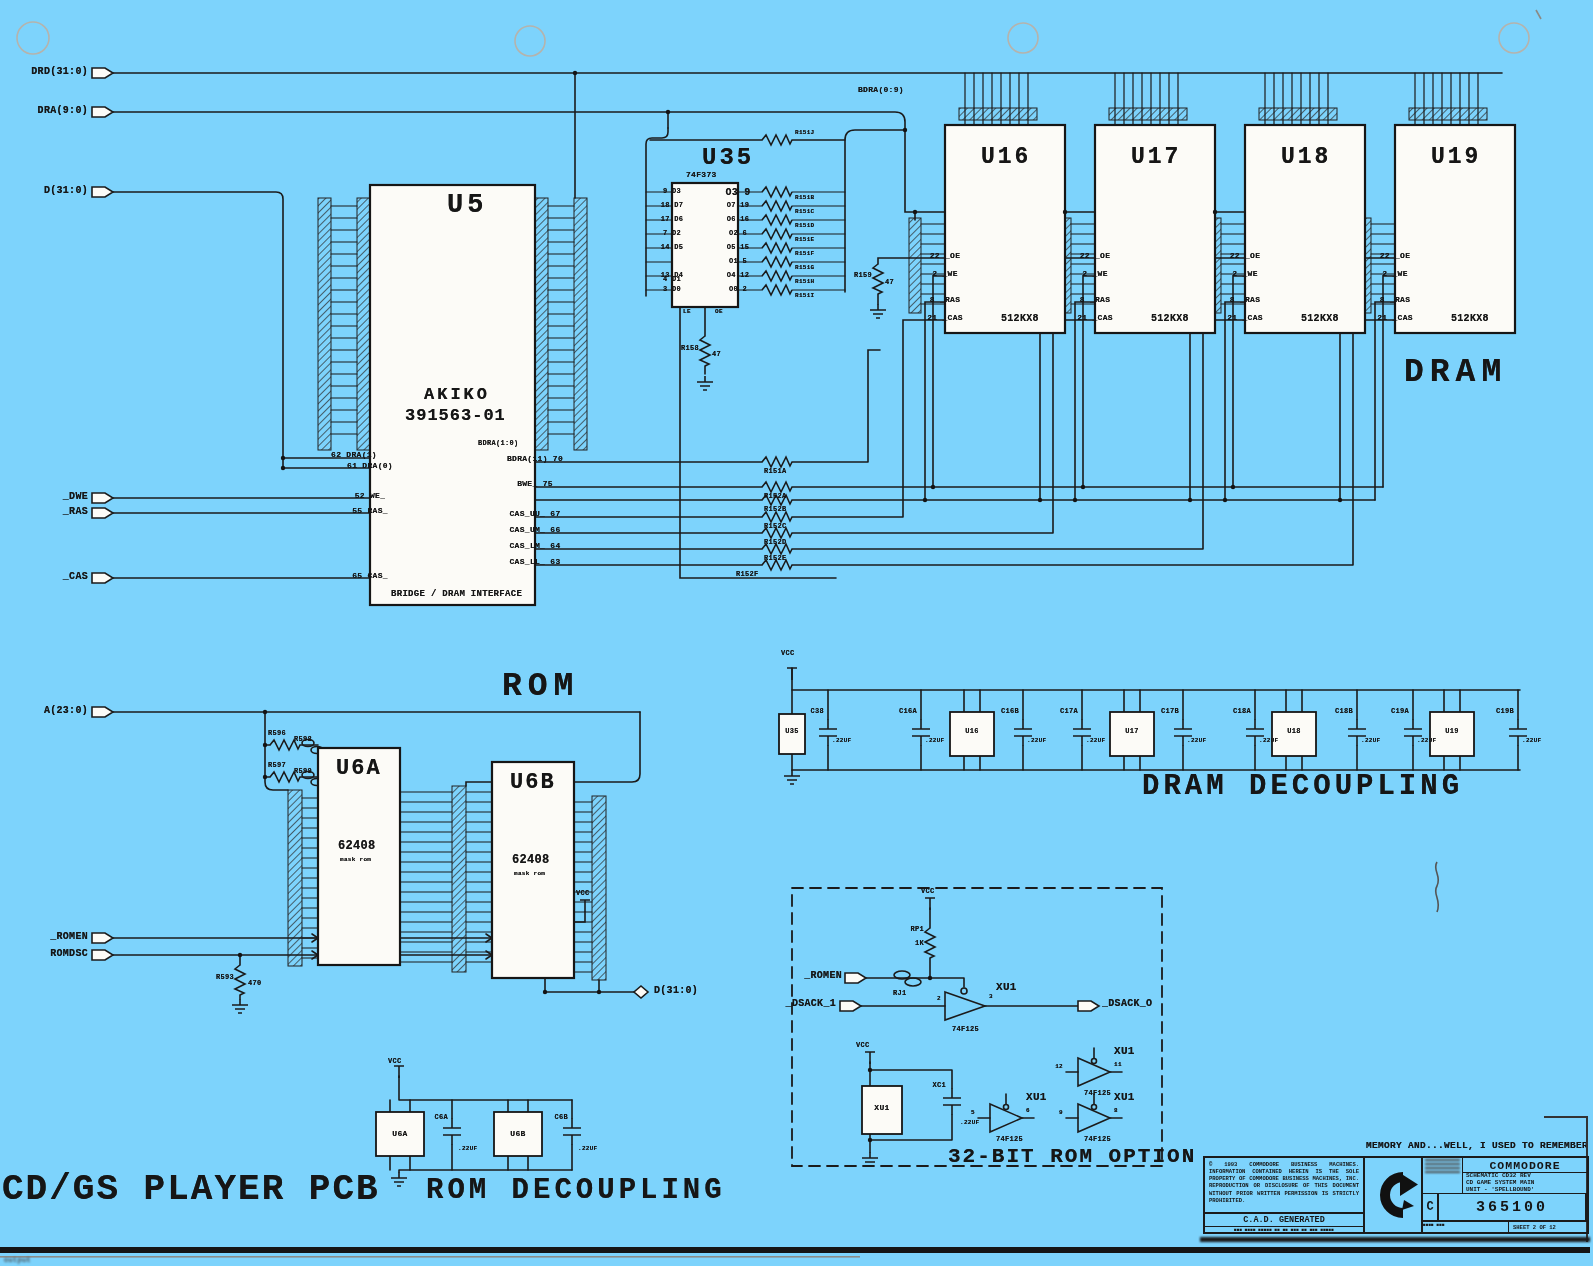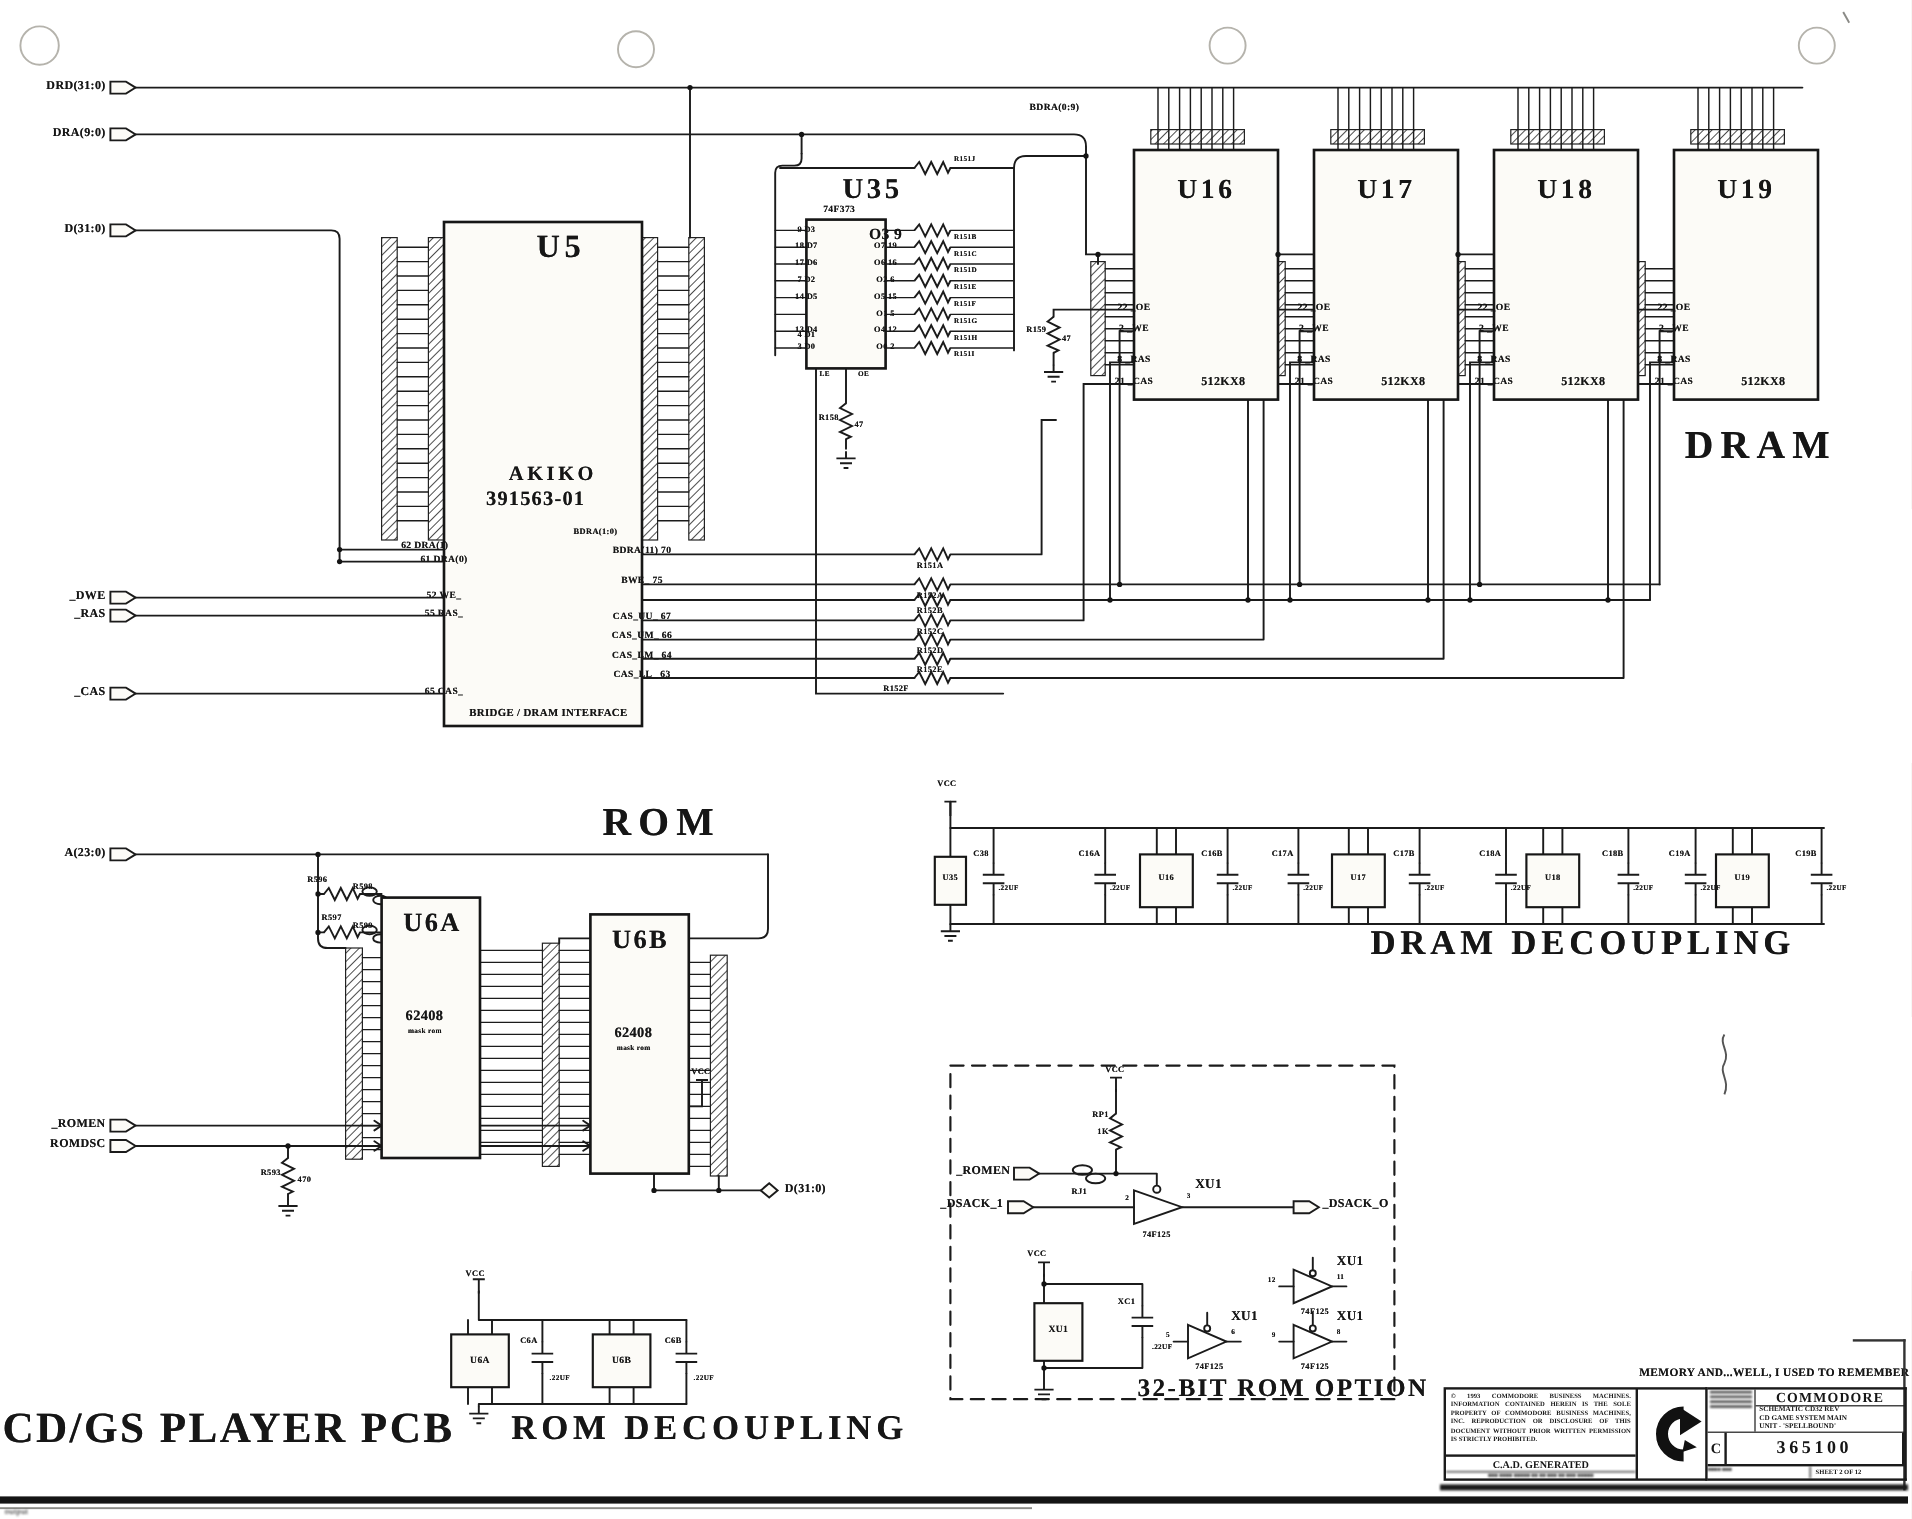--- a/index.html
+++ b/index.html
@@ -1,17 +1,17 @@
 <!DOCTYPE html>
 <html><head>
 <meta charset="utf-8">
 <style>
   body{margin:0;background:#e9e8e3}
-  .sheet{position:relative;width:1593px;height:1266px;background:#ffffff;overflow:hidden;
-         font-family:Liberation Serif, serif;color:#161616}
+  .sheet{position:relative;width:1593px;height:1266px;background:#7dd3fc;overflow:hidden;
+         font-family:Liberation Mono, monospace;color:#161616}
   svg.lw{position:absolute;left:0;top:0}
   .lb{position:absolute;font-weight:bold;font-size:10px;line-height:1;white-space:pre;
       letter-spacing:.3px;text-shadow:0 0 .5px rgba(25,25,25,.75)}
   .ra{transform:translateX(-100%)}
   .ca{transform:translateX(-50%)}
   .bl{filter:blur(.5px)}
   .bl2{filter:blur(.8px)}
   
   .tb{position:absolute;left:1203px;top:1156px;width:386px;height:78px;display:flex;font-weight:bold}
   .tb *{box-sizing:border-box}
@@ -336,21 +336,21 @@
 <div class="lb" style="left:702px;top:146px;font-size:24px;letter-spacing:3px">U35</div>
 <div class="lb" style="left:686px;top:171px;font-size:8px">74F373</div>
 <div class="lb ca" style="left:672px;top:188px;font-size:7px">9 D3</div>
 <div class="lb ca" style="left:672px;top:202px;font-size:7px">18 D7</div>
 <div class="lb ca" style="left:672px;top:216px;font-size:7px">17 D6</div>
 <div class="lb ca" style="left:672px;top:230px;font-size:7px">7 D2</div>
 <div class="lb ca" style="left:672px;top:244px;font-size:7px">14 D5</div>
 <div class="lb ca" style="left:672px;top:276px;font-size:7px">4 D1</div>
 <div class="lb ca" style="left:672px;top:272px;font-size:7px">13 D4</div>
 <div class="lb ca" style="left:672px;top:286px;font-size:7px">3 D0</div>
-<div class="lb ca" style="left:738px;top:188px;font-size:13px">O3 9</div>
+<div class="lb ca" style="left:738px;top:188px;font-size:10px">O3 9</div>
 <div class="lb ca" style="left:738px;top:202px;font-size:7px">O7 19</div>
 <div class="lb ca" style="left:738px;top:216px;font-size:7px">O6 16</div>
 <div class="lb ca" style="left:738px;top:230px;font-size:7px">O2 6</div>
 <div class="lb ca" style="left:738px;top:244px;font-size:7px">O5 15</div>
 <div class="lb ca" style="left:738px;top:258px;font-size:7px">O1 5</div>
 <div class="lb ca" style="left:738px;top:272px;font-size:7px">O4 12</div>
 <div class="lb ca" style="left:738px;top:286px;font-size:7px">O0 2</div>
 <div class="lb" style="left:795px;top:130px;font-size:6px">R151J</div>
 <div class="lb" style="left:795px;top:195px;font-size:6px">R151B</div>
 <div class="lb" style="left:795px;top:209px;font-size:6px">R151C</div>
@@ -393,21 +393,21 @@
 <div class="lb ca" style="left:1395px;top:314px;font-size:8px">21 _CAS</div>
 <div class="lb" style="left:1404px;top:356px;font-size:33px;letter-spacing:6px">DRAM</div>
 
 <div class="lb" style="left:502px;top:670px;font-size:33px;letter-spacing:6px">ROM</div>
 <div class="lb" style="left:336px;top:758px;font-size:22px;letter-spacing:2px">U6A</div>
 <div class="lb" style="left:338px;top:840px;font-size:12px">62408</div>
 <div class="lb bl" style="left:340px;top:857px;font-size:6px">mask rom</div>
 <div class="lb" style="left:510px;top:772px;font-size:22px;letter-spacing:2px">U6B</div>
 <div class="lb" style="left:512px;top:854px;font-size:12px">62408</div>
 <div class="lb bl" style="left:514px;top:871px;font-size:6px">mask rom</div>
-<div class="lb" style="left:256px;top:730px;font-size:7px">R596</div>
+<div class="lb" style="left:268px;top:730px;font-size:7px">R596</div>
 <div class="lb" style="left:294px;top:736px;font-size:7px">R598</div>
 <div class="lb" style="left:268px;top:762px;font-size:7px">R597</div>
 <div class="lb" style="left:294px;top:768px;font-size:7px">R599</div>
 <div class="lb ra" style="left:234px;top:974px;font-size:7px">R593</div>
 <div class="lb" style="left:248px;top:980px;font-size:7px">470</div>
 <div class="lb" style="left:576px;top:890px;font-size:7px">VCC</div>
 
 <div class="lb" style="left:781px;top:650px;font-size:7px">VCC</div>
 <div class="lb ca" style="left:792px;top:728px;font-size:7px">U35</div>
 <div class="lb ca" style="left:972px;top:728px;font-size:7px">U16</div>

